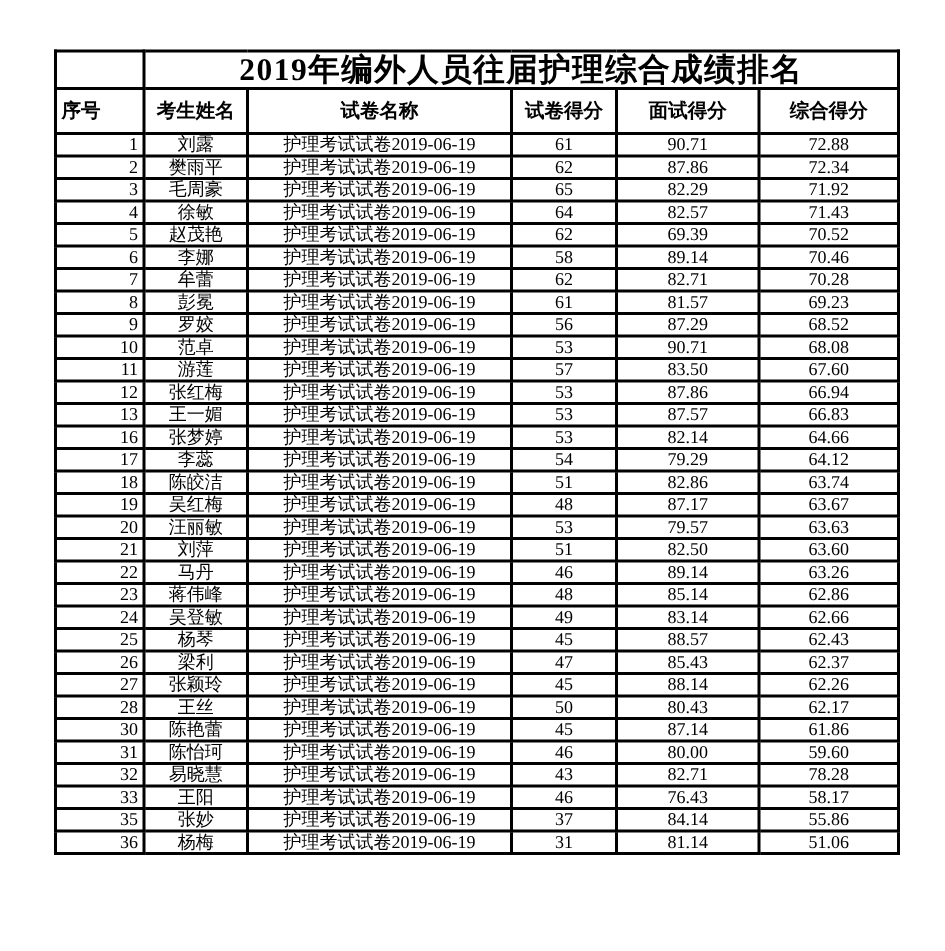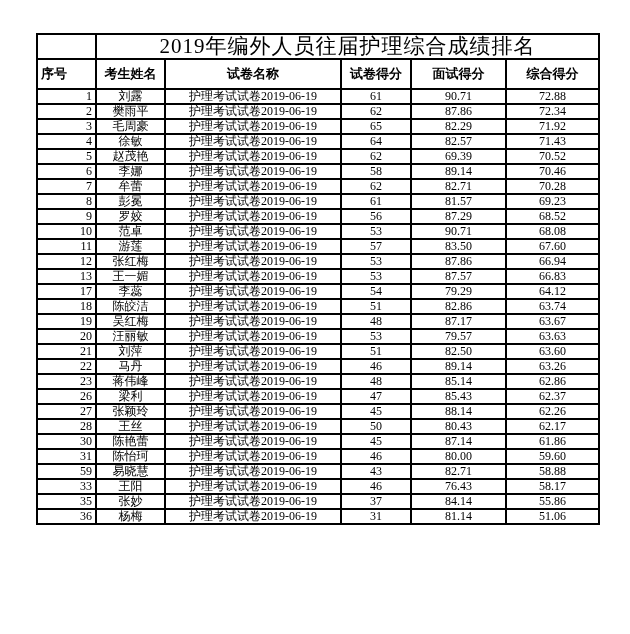--- a/index.html
+++ b/index.html
@@ -30,21 +30,21 @@
   table.score-table th {
     border: 2px solid #000000;
     padding: 0;
     overflow: hidden;
     white-space: nowrap;
     vertical-align: middle;
   }
   tr.title-row { height: 25px; }
   td.empty-cell { background: #ffffff; }
   td.title-cell {
-    font-weight: normal;
+    font-weight: bold;
     font-size: 21px;
     line-height: 23px;
     text-align: center;
     letter-spacing: 1px;
   }
   tr.header-row { height: 30px; }
   tr.header-row th {
     font-size: 13px;
     font-weight: bold;
   }
@@ -189,20 +189,28 @@
         </tr>
         <tr>
           <td class="c0">13</td>
           <td class="c1">王一媚</td>
           <td class="c2">护理考试试卷2019-06-19</td>
           <td class="c3">53</td>
           <td class="c4">87.57</td>
           <td class="c5">66.83</td>
         </tr>
         <tr>
+          <td class="c0">16</td>
+          <td class="c1">张梦婷</td>
+          <td class="c2">护理考试试卷2019-06-19</td>
+          <td class="c3">53</td>
+          <td class="c4">82.14</td>
+          <td class="c5">64.66</td>
+        </tr>
+        <tr>
           <td class="c0">17</td>
           <td class="c1">李蕊</td>
           <td class="c2">护理考试试卷2019-06-19</td>
           <td class="c3">54</td>
           <td class="c4">79.29</td>
           <td class="c5">64.12</td>
         </tr>
         <tr>
           <td class="c0">18</td>
           <td class="c1">陈皎洁</td>
@@ -245,20 +253,36 @@
         </tr>
         <tr>
           <td class="c0">23</td>
           <td class="c1">蒋伟峰</td>
           <td class="c2">护理考试试卷2019-06-19</td>
           <td class="c3">48</td>
           <td class="c4">85.14</td>
           <td class="c5">62.86</td>
         </tr>
         <tr>
+          <td class="c0">24</td>
+          <td class="c1">吴登敏</td>
+          <td class="c2">护理考试试卷2019-06-19</td>
+          <td class="c3">49</td>
+          <td class="c4">83.14</td>
+          <td class="c5">62.66</td>
+        </tr>
+        <tr>
+          <td class="c0">25</td>
+          <td class="c1">杨琴</td>
+          <td class="c2">护理考试试卷2019-06-19</td>
+          <td class="c3">45</td>
+          <td class="c4">88.57</td>
+          <td class="c5">62.43</td>
+        </tr>
+        <tr>
           <td class="c0">26</td>
           <td class="c1">梁利</td>
           <td class="c2">护理考试试卷2019-06-19</td>
           <td class="c3">47</td>
           <td class="c4">85.43</td>
           <td class="c5">62.37</td>
         </tr>
         <tr>
           <td class="c0">27</td>
           <td class="c1">张颖玲</td>
@@ -285,26 +309,26 @@
         </tr>
         <tr>
           <td class="c0">31</td>
           <td class="c1">陈怡珂</td>
           <td class="c2">护理考试试卷2019-06-19</td>
           <td class="c3">46</td>
           <td class="c4">80.00</td>
           <td class="c5">59.60</td>
         </tr>
         <tr>
-          <td class="c0">59</td>
+          <td class="c0">32</td>
           <td class="c1">易晓慧</td>
           <td class="c2">护理考试试卷2019-06-19</td>
           <td class="c3">43</td>
           <td class="c4">82.71</td>
-          <td class="c5">58.88</td>
+          <td class="c5">78.28</td>
         </tr>
         <tr>
           <td class="c0">33</td>
           <td class="c1">王阳</td>
           <td class="c2">护理考试试卷2019-06-19</td>
           <td class="c3">46</td>
           <td class="c4">76.43</td>
           <td class="c5">58.17</td>
         </tr>
         <tr>

